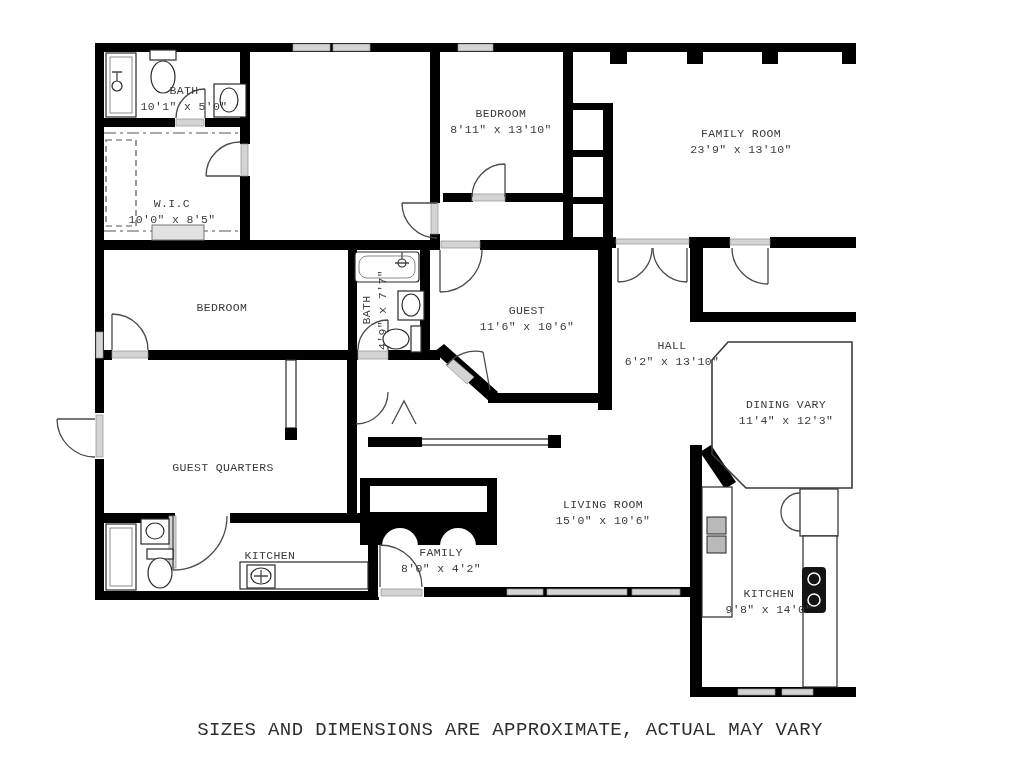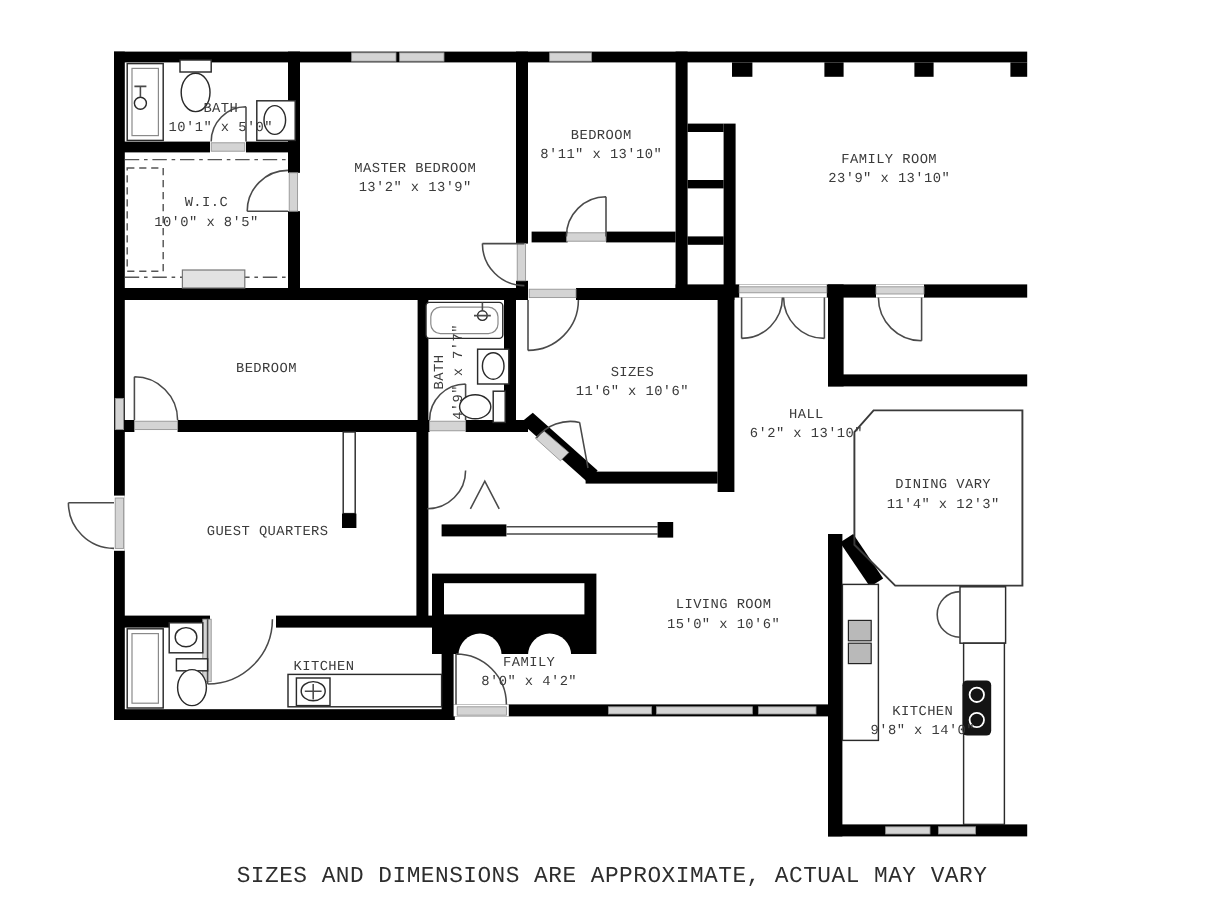--- a/index.html
+++ b/index.html
@@ -211,56 +211,52 @@
     <rect x="802" y="567" width="24" height="46" rx="4" fill="#141414"></rect>
     <circle cx="814" cy="579" r="6" fill="none" stroke="#fff" stroke-width="1.5"></circle>
     <circle cx="814" cy="600" r="6" fill="none" stroke="#fff" stroke-width="1.5"></circle>
   </g>
 </svg>
 
 <div class="room-label" style="left:184px;top:99px">
   <div>BATH</div>
   <div>10'1" x 5'0"</div>
 </div>
-<div class="room-label" style="left:172px;top:178px">
+<div class="room-label" style="left:172px;top:212px">
   <div>W.I.C</div>
   <div>10'0" x 8'5"</div>
-</div>
-<div class="room-label" style="left:346px;top:149px">
-  <div>MASTER BEDROOM</div>
-  <div>13'2" x 13'9"</div>
 </div>
 <div class="room-label" style="left:501px;top:122px">
   <div>BEDROOM</div>
   <div>8'11" x 13'10"</div>
 </div>
 <div class="room-label" style="left:741px;top:142px">
   <div>FAMILY ROOM</div>
   <div>23'9" x 13'10"</div>
 </div>
 <div class="room-label" style="left:222px;top:308px">
   <div>BEDROOM</div>
 </div>
 <div class="room-label rot" style="left:375px;top:310px">
   <div>BATH</div>
   <div>4'9" x 7'7"</div>
 </div>
 <div class="room-label" style="left:527px;top:319px">
-  <div>SIZES</div>
+  <div>GUEST</div>
   <div>11'6" x 10'6"</div>
 </div>
 <div class="room-label" style="left:672px;top:354px">
   <div>HALL</div>
   <div>6'2" x 13'10"</div>
 </div>
 <div class="room-label" style="left:786px;top:413px">
   <div>DINING VARY</div>
   <div>11'4" x 12'3"</div>
 </div>
-<div class="room-label" style="left:223px;top:444px">
+<div class="room-label" style="left:223px;top:468px">
   <div>GUEST QUARTERS</div>
 </div>
 <div class="room-label" style="left:603px;top:513px">
   <div>LIVING ROOM</div>
   <div>15'0" x 10'6"</div>
 </div>
 <div class="room-label" style="left:270px;top:556px">
   <div>KITCHEN</div>
 </div>
 <div class="room-label" style="left:441px;top:561px">

